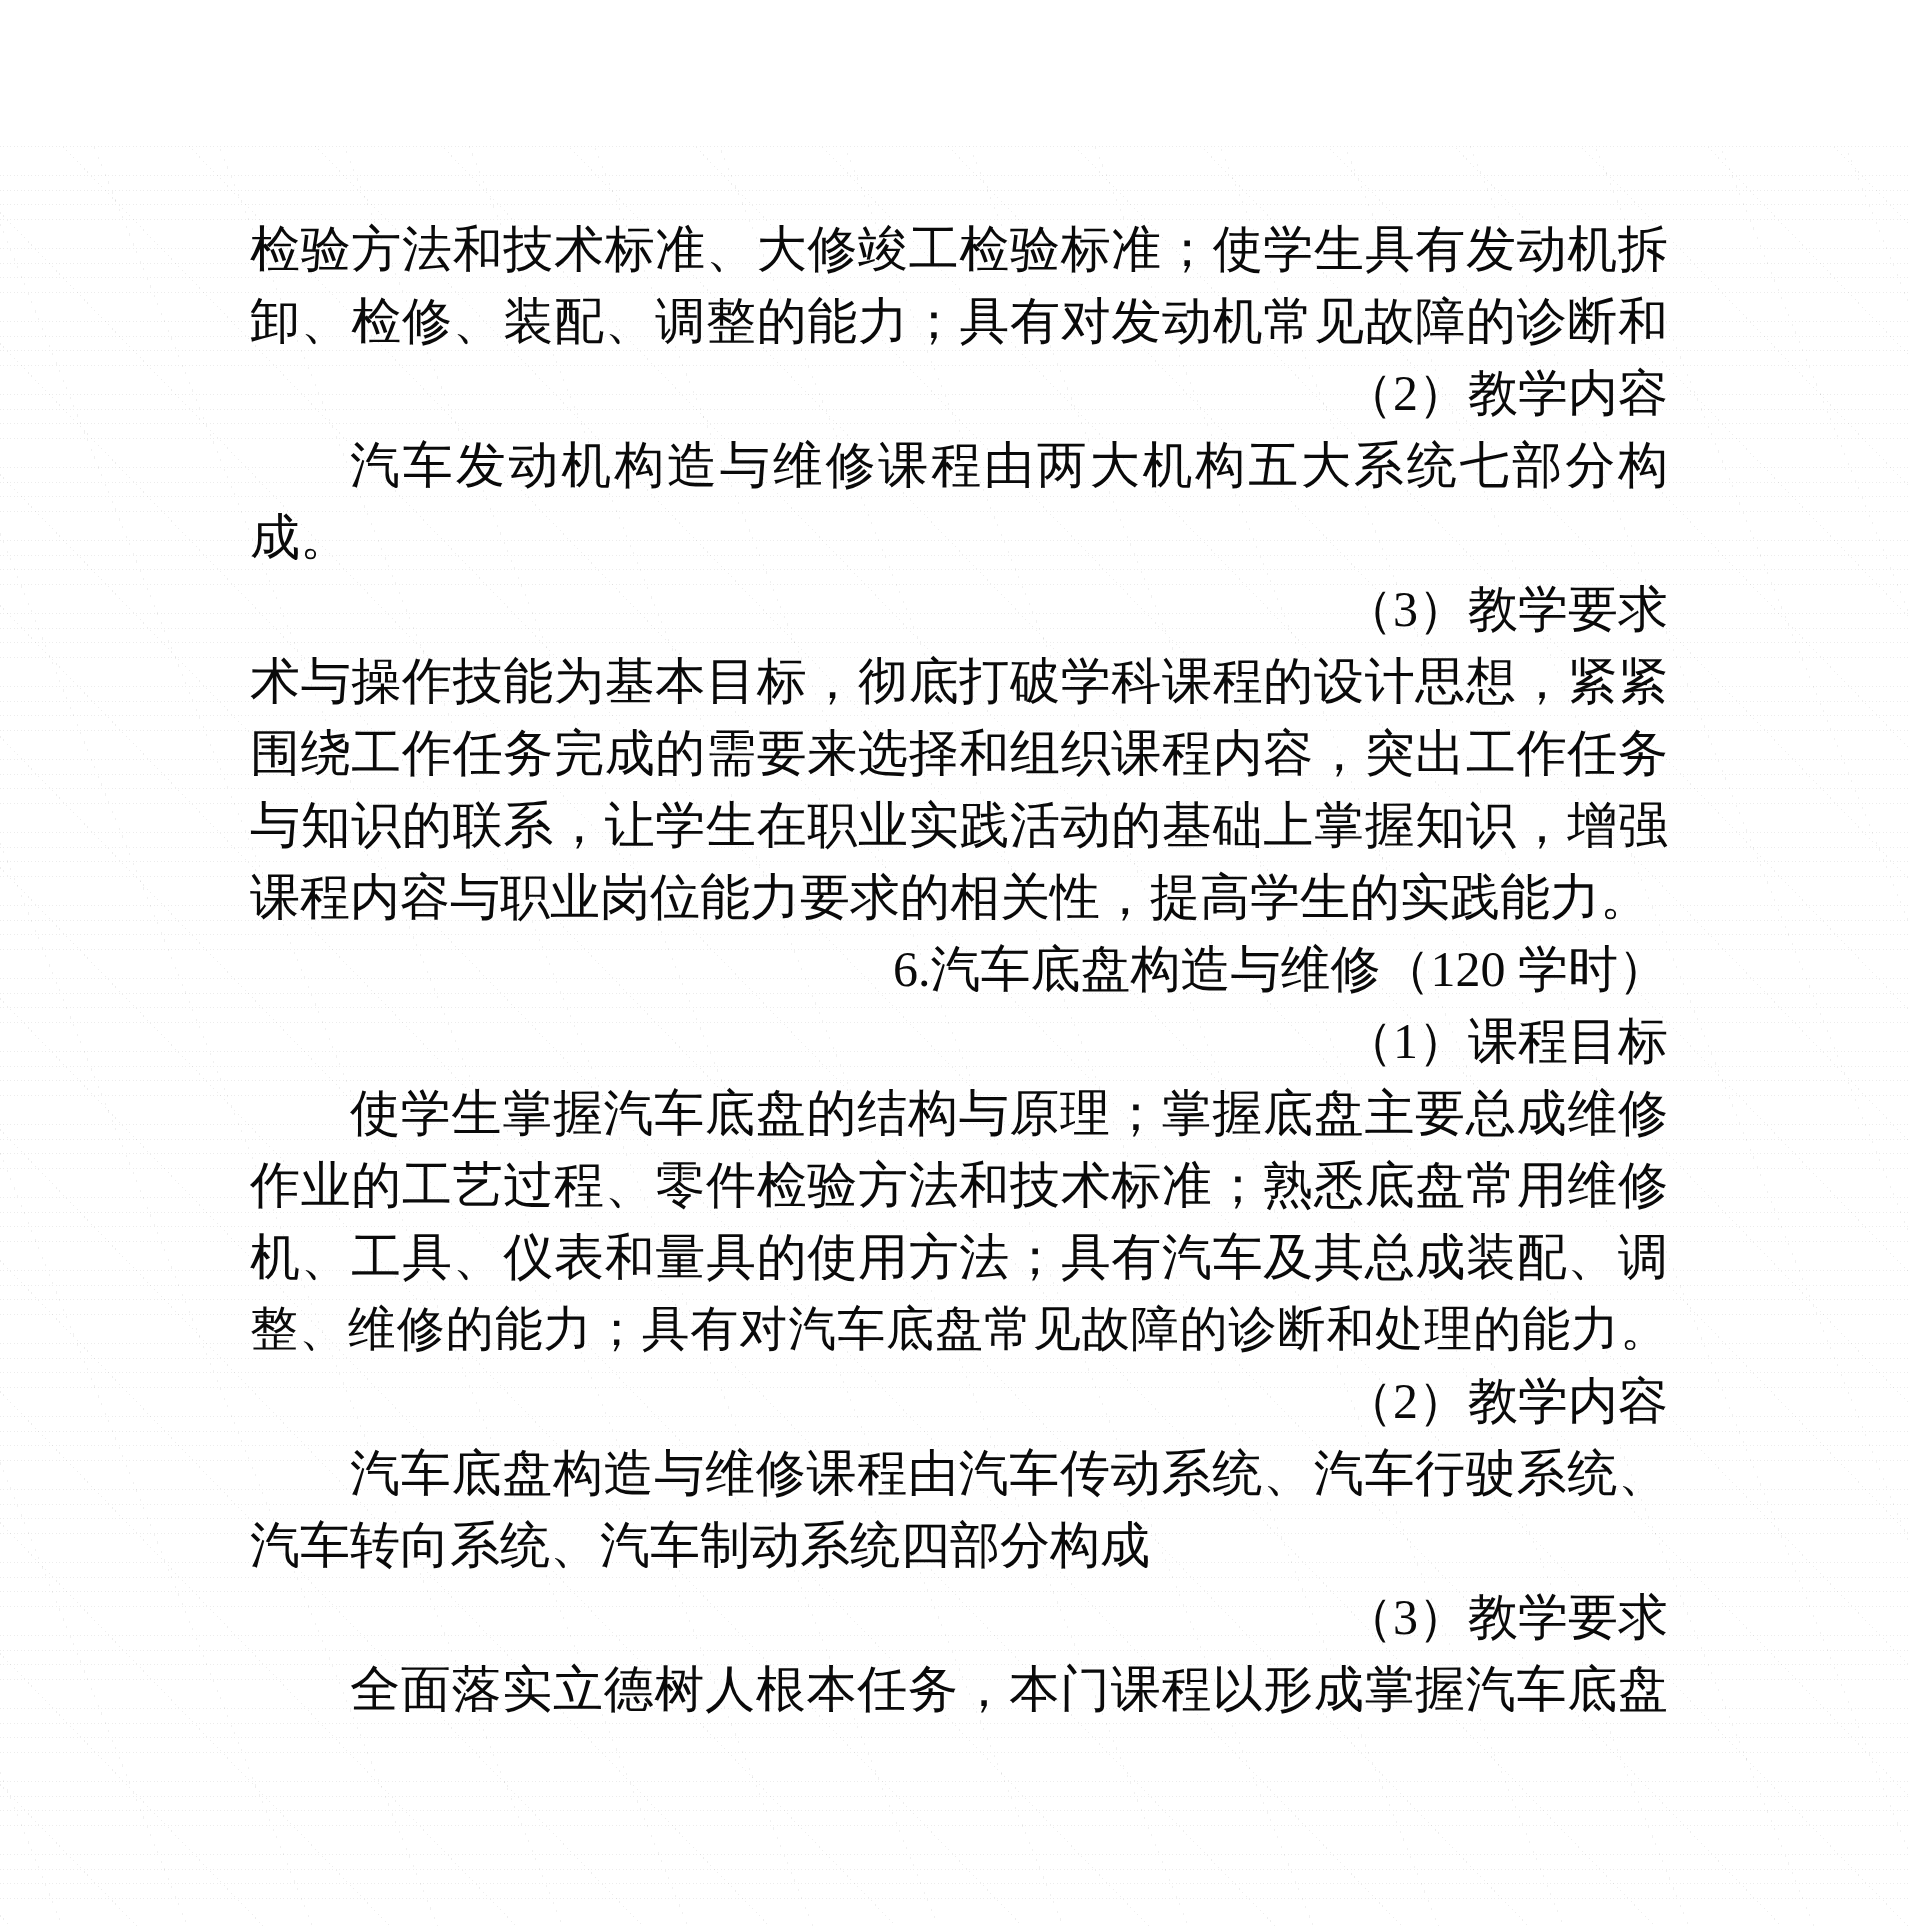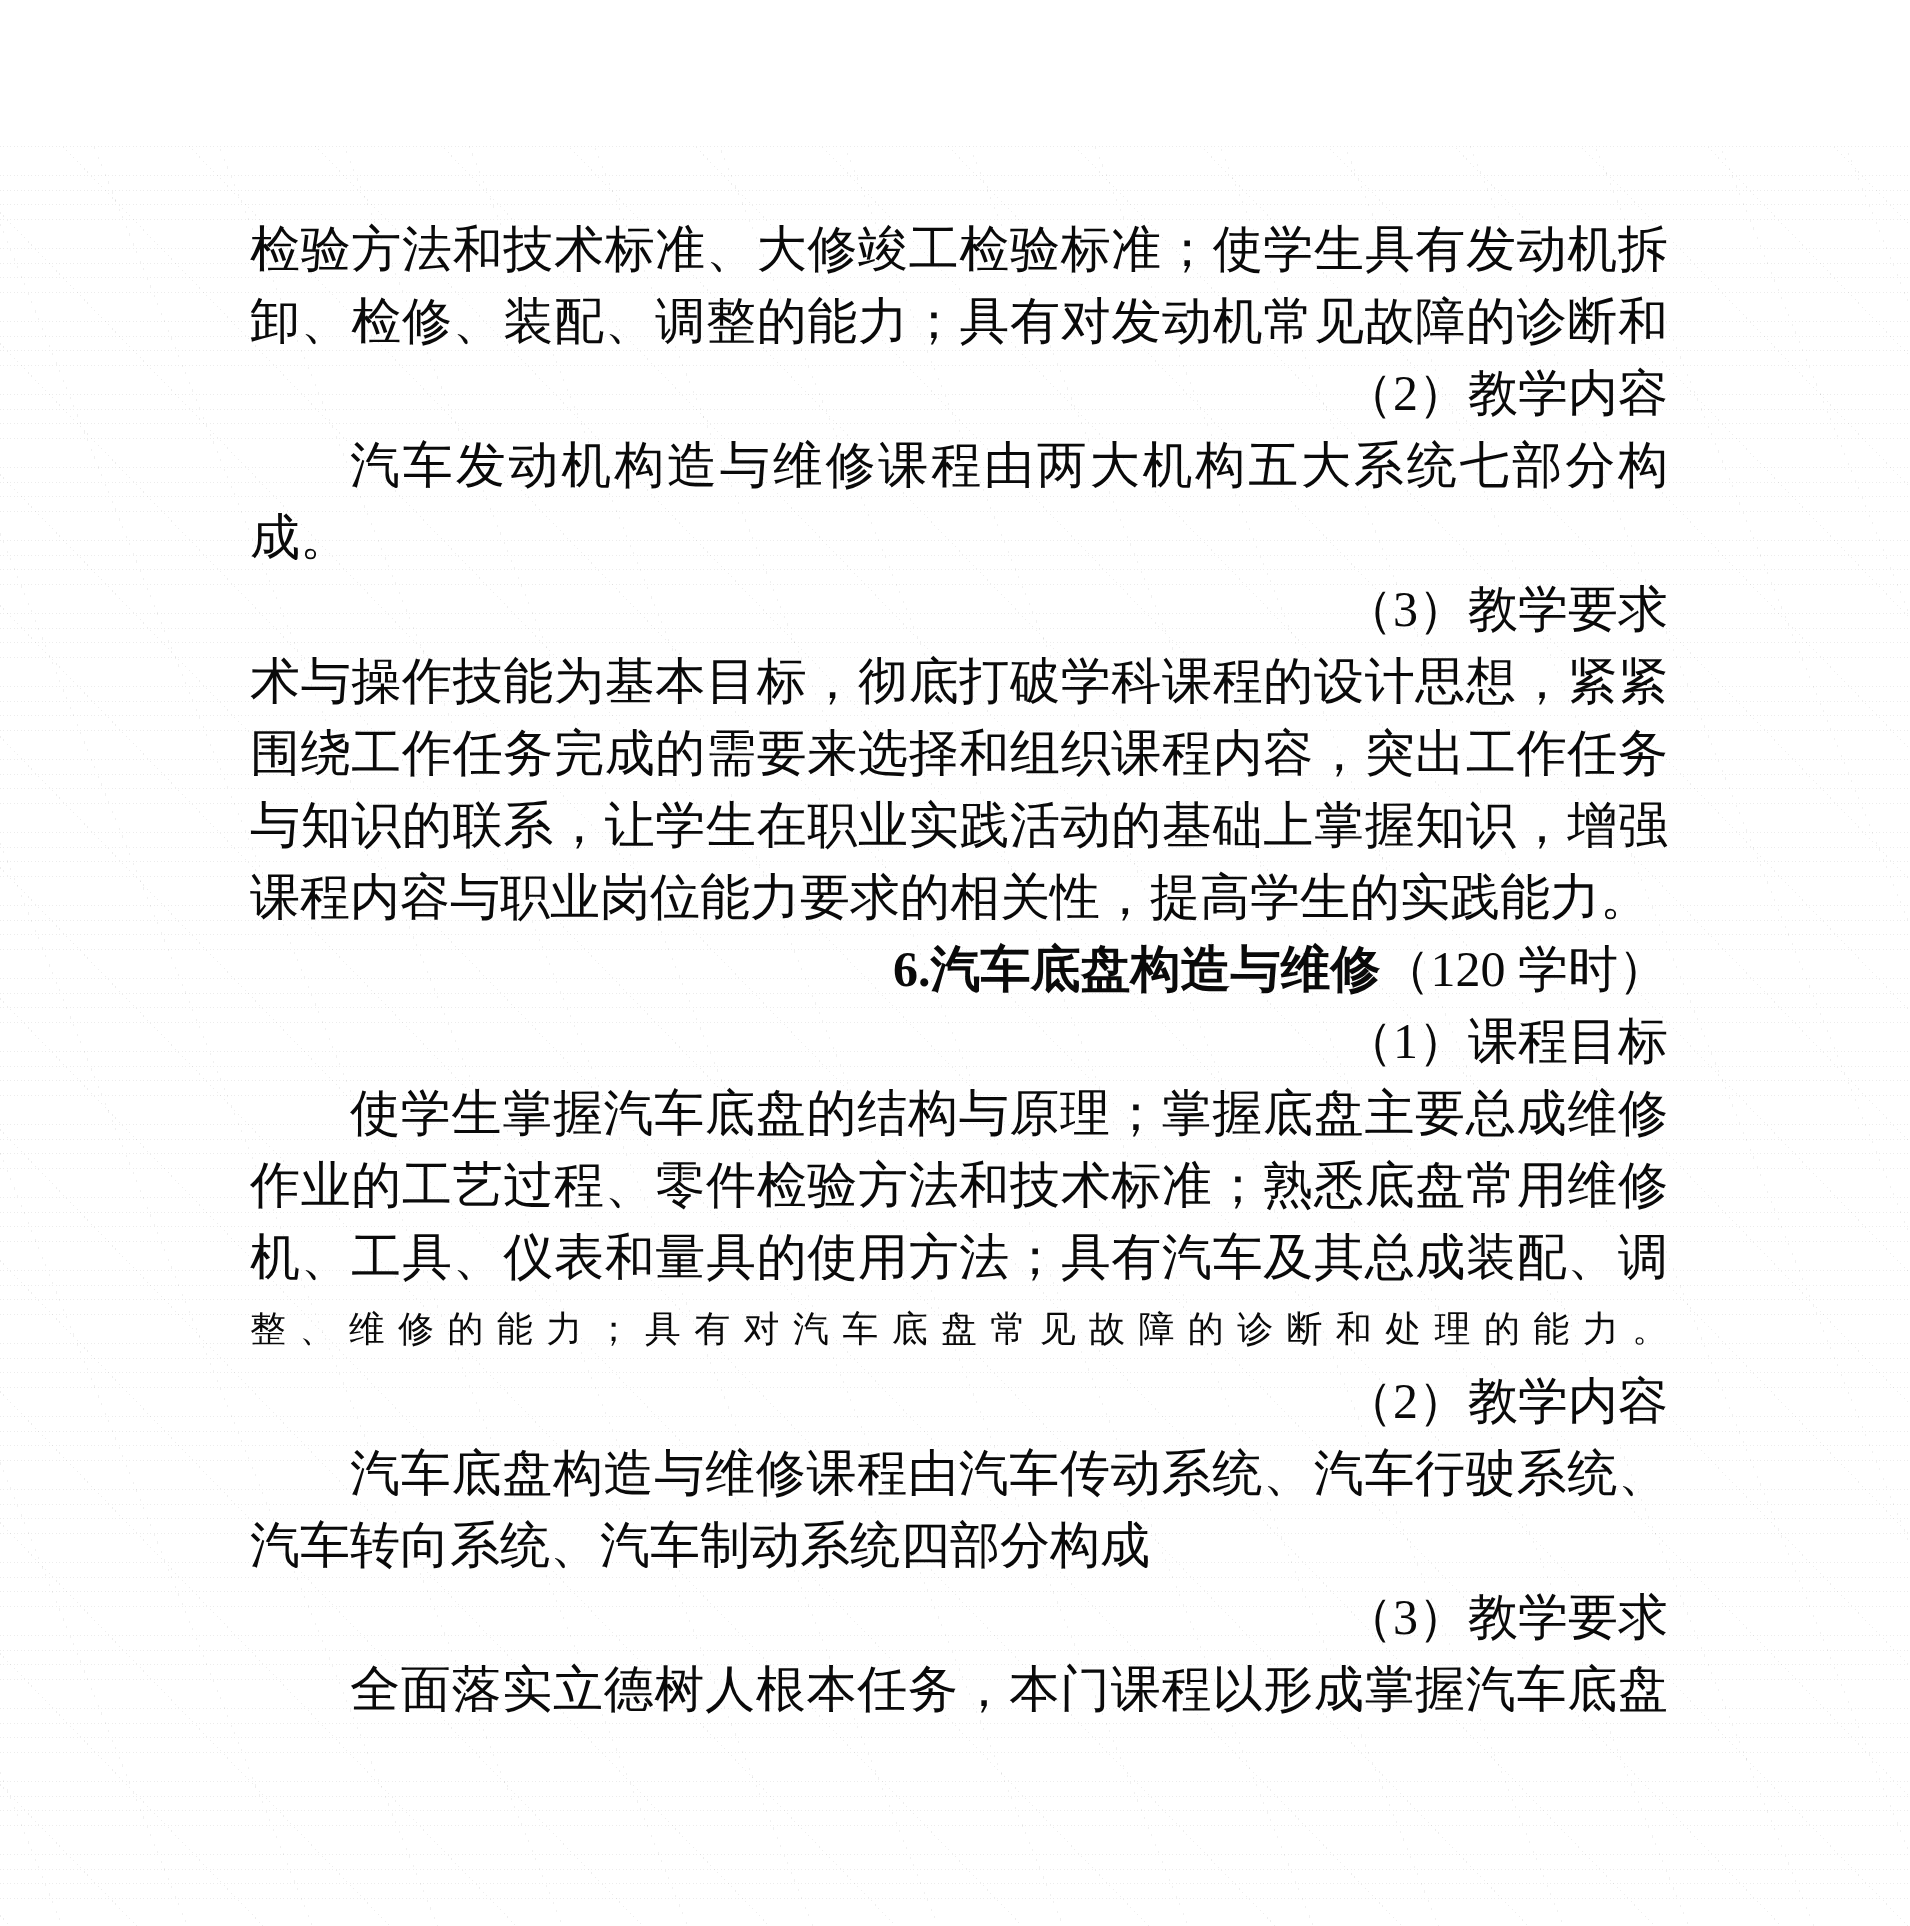--- a/index.html
+++ b/index.html
@@ -45,26 +45,26 @@
   }
   .fill {
     text-align: justify;
     text-align-last: justify;
   }
   .indent {
     text-indent: 2em;
     text-align: right;
   }
   .tight {
-    font-size: 36px;
+    font-size: 48px;
     line-height: 72px;
     font-family: Liberation Serif, serif;
   }
   .heading .b {
-    font-weight: 700;
+    font-weight: 400;
   }
 </style>
 </head>
 <body>
 
 <div class="page">
   <div class="texture"></div>
 
   <div class="textblock">
     <div class="line fill">检验方法和技术标准、大修竣工检验标准；使学生具有发动机拆</div>

